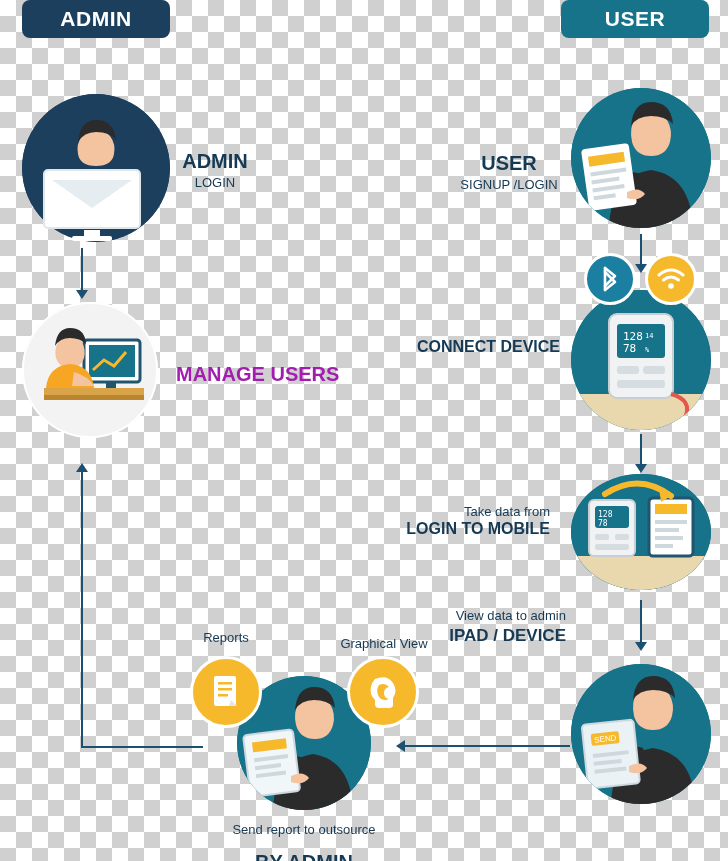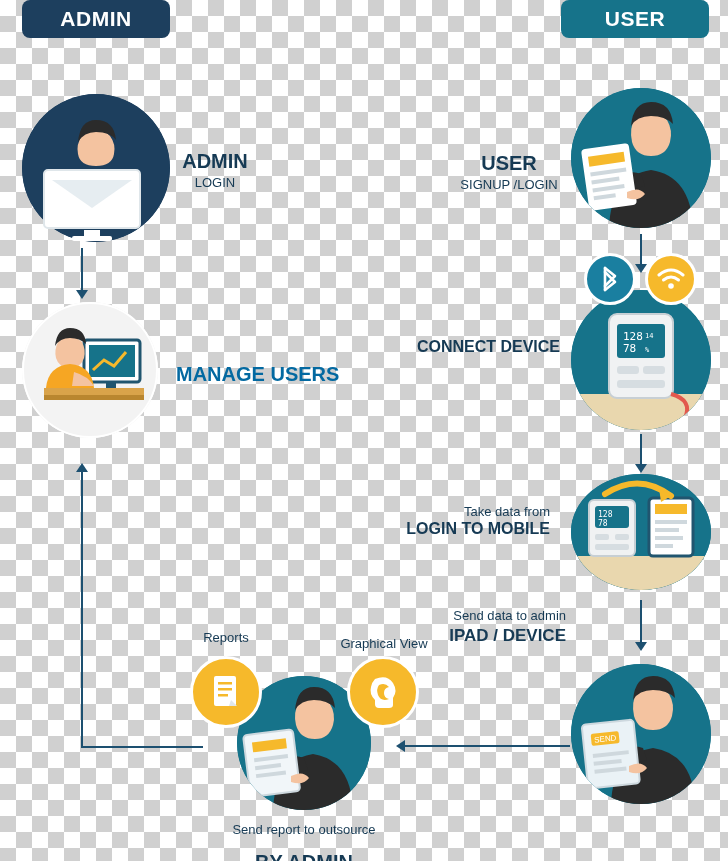--- a/index.html
+++ b/index.html
@@ -103,21 +103,21 @@
         <rect x="22" y="86" width="100" height="7" fill="#d9a34a"></rect>
         <rect x="22" y="93" width="100" height="5" fill="#b9862f"></rect>
 
         <path d="M36 40 q12 -10 24 0 q4 8 2 16 q-3 10 -14 10 q-11 0 -14 -10 q-2 -8 2 -16z" fill="#f4c3a0"></path>
         <path d="M33 44 q2 -18 15 -18 q15 0 16 16 q-6 -6 -16 -6 q-10 0 -15 8z" fill="#2b2b2b"></path>
         <path d="M24 86 q2 -22 24 -24 q22 2 24 24z" fill="#f6a623"></path>
         <path d="M52 70 q14 4 20 14 h-22z" fill="#f4c3a0"></path>
       </svg>
     </div>
     <div class="lbl" style="left:176px;top:363px;width:200px;">
-      <div class="big" style="font-size:20px;color:#0369a1;">MANAGE USERS</div>
+      <div class="big" style="font-size:20px;color:#a21caf;">MANAGE USERS</div>
     </div>
   </div>
 
   <div>
     <div class="ar" style="left:81px;top:472px;width:2px;height:276px;"></div>
     <div class="arrow-head ah-up" style="left:76px;top:463px;"></div>
     <div class="ar" style="left:81px;top:746px;width:122px;height:2px;"></div>
   </div>
 
 
@@ -247,21 +247,21 @@
           <rect x="22" y="68" width="28" height="12" rx="2" fill="#f6b92b"></rect>
           <text x="25" y="77" font-family="Liberation Sans, sans-serif" font-size="8" fill="#ffffff">SEND</text>
           <rect x="22" y="88" width="36" height="4" fill="#cfd8dd"></rect>
           <rect x="22" y="96" width="28" height="4" fill="#cfd8dd"></rect>
           <rect x="22" y="104" width="32" height="4" fill="#cfd8dd"></rect>
         </g>
         <path d="M58 102 q12 -6 18 2 q-6 8 -18 4z" fill="#f4c3a0"></path>
       </svg>
     </div>
     <div class="lbl t-right" style="left:390px;top:608px;width:176px;">
-      <div style="font-size:13px;">Send data to admin</div>
+      <div style="font-size:13px;">View data to admin</div>
       <div class="big" style="font-size:17px;margin-top:3px;">IPAD / DEVICE</div>
     </div>
   </div>
 
   <div>
     <div class="ar" style="left:405px;top:745px;width:165px;height:2px;"></div>
     <div class="arrow-head ah-left" style="left:396px;top:740px;"></div>
   </div>
 
   <div>

